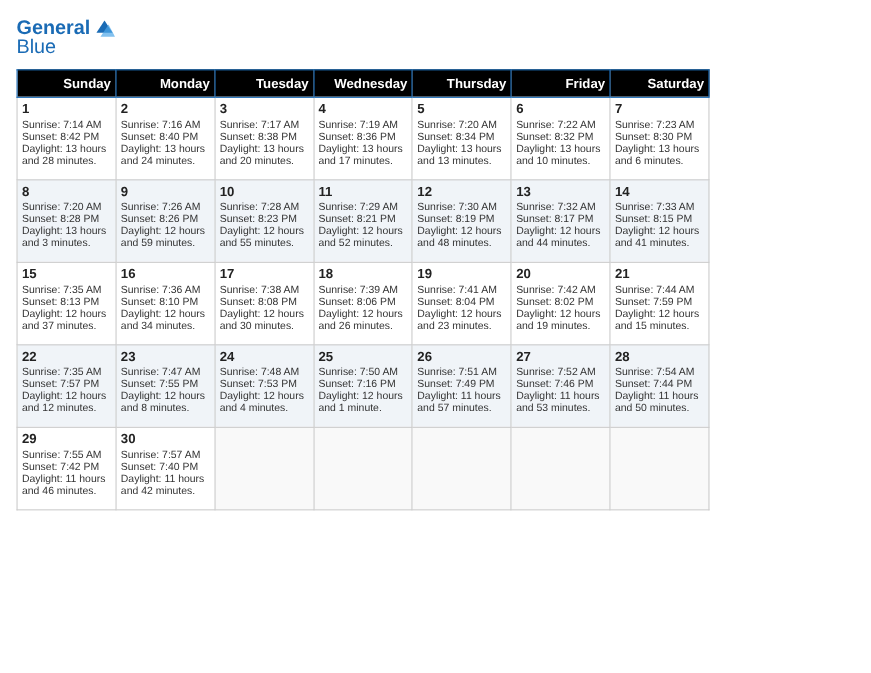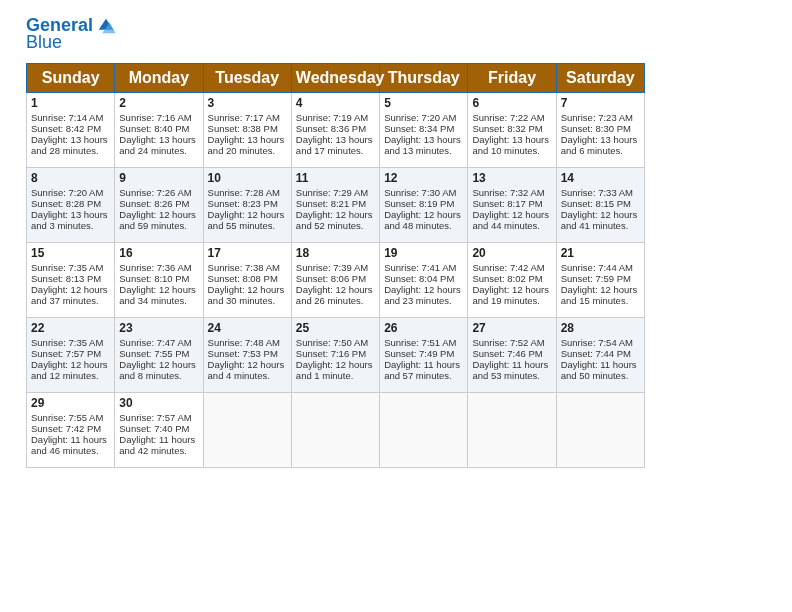--- a/index.html
+++ b/index.html
@@ -5,21 +5,21 @@
     * { margin: 0; padding: 0; box-sizing: border-box; }
     body {
       font-family: Arial, sans-serif;
       background: #fff;
       width: 792px;
       height: 612px;
       overflow: hidden;
     }
     .container {
       width: 660px;
-      padding: 15px 15px 10px 26px;
+      padding: 15px 15px 10px 15px;
     }
     .header {
       display: flex;
       justify-content: space-between;
       align-items: flex-start;
       margin-bottom: 10px;
     }
     .logo {
       display: flex;
       align-items: center;
@@ -40,26 +40,26 @@
     .location {
       font-size: 14px;
       color: #555;
     }
     table {
       width: 100%;
       border-collapse: collapse;
       table-layout: fixed;
     }
     th {
-      background-color: #a16207;
+      background-color: #000000;
       color: #fff;
-      font-size: 16px;
+      font-size: 12px;
       font-weight: bold;
       padding: 5px 4px;
-      text-align: center;
+      text-align: right;
       border: 1px solid #1a6bb5;
     }
     td {
       vertical-align: top;
       border: 1px solid #ccc;
       padding: 3px 4px;
       font-size: 9.5px;
       color: #333;
       background: #fff;
       height: 75px;

